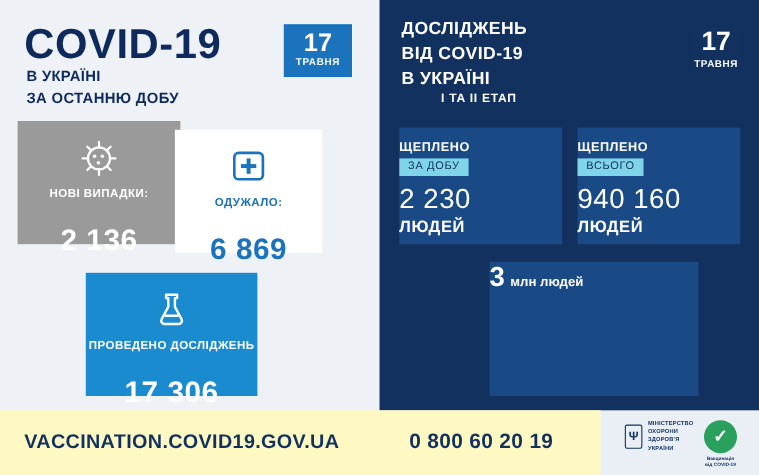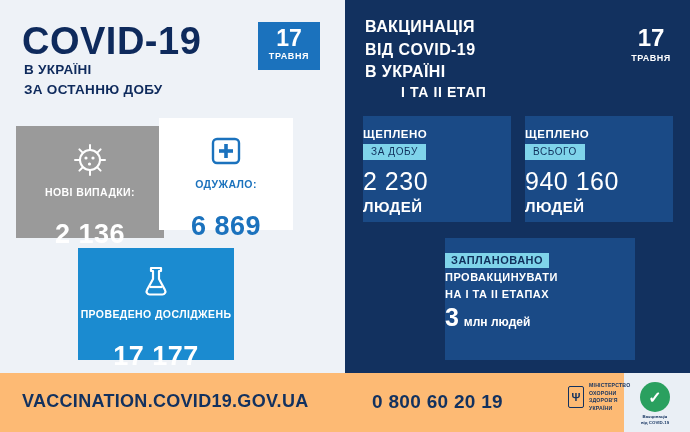--- a/index.html
+++ b/index.html
@@ -51,21 +51,21 @@
   .datebox-left .d-num { font-size: 23px; font-weight: bold; line-height: 1.1; }
   .datebox-left .d-mon { font-size: 9px; font-weight: bold; letter-spacing: 0.6px; }
 
   
   .card {
     position: absolute;
     text-align: center;
     color: #fff;
   }
   .card-grey {
-    left: 16px; top: 126px;
+    left: 16px; top: 110px;
     width: 148px; height: 112px;
     background: #9a9a9a;
   }
   .card-white {
     left: 159px; top: 118px;
     width: 134px; height: 112px;
     background: #ffffff;
     color: #1b72bd;
   }
   .card-blue {
@@ -107,21 +107,21 @@
     font-size: 16px;
     font-weight: bold;
     line-height: 1.42;
     letter-spacing: 0.4px;
   }
   .r-title .lt { font-weight: bold; }
   .r-stage {
     position: absolute;
     left: 20px; top: 84px;
     color: #fff;
-    font-size: 14px;
+    font-size: 11px;
     font-weight: bold;
     letter-spacing: 0.6px;
     padding-left: 36px;
   }
   .datebox-right {
     position: absolute;
     left: 282px; top: 24px;
     width: 48px; height: 46px;
     background: #12315f;
     color: #fff;
@@ -183,22 +183,22 @@
   .rc-planned-value {
     font-weight: bold;
   }
   .rc-planned-value .big { font-size: 25px; letter-spacing: 0.5px; }
   .rc-planned-value .small { font-size: 12px; }
 
   
   .footer {
     position: absolute;
     left: 0; top: 373px;
-    width: 624px; height: 59px;
-    background: #fdba74;
+    width: 546px; height: 59px;
+    background: #fef9c3;
   }
   .f-site {
     position: absolute;
     left: 22px; top: 18px;
     color: #12315f;
     font-size: 18px;
     font-weight: bold;
     letter-spacing: 0.3px;
   }
   .f-phone {
@@ -295,27 +295,27 @@
     </div>
 
     <div class="card card-blue">
       <div class="card-icon">
         <svg width="40" height="40" viewBox="0 0 40 40" aria-hidden="true">
           <path d="M15 7 h10 v3 h-2 v8 l6 11 a3 3 0 0 1 -2.6 4.5 h-12.8 A3 3 0 0 1 11 29 l6 -11 v-8 h-2 z" fill="none" stroke="#ffffff" stroke-width="2.2" stroke-linejoin="round"></path>
           <path d="M13.6 26 h12.8" stroke="#ffffff" stroke-width="2.2"></path>
         </svg>
       </div>
       <div class="card-label">ПРОВЕДЕНО ДОСЛІДЖЕНЬ</div>
-      <div class="card-value">17 177</div>
+      <div class="card-value">17 306</div>
     </div>
   </div>
 
   <div class="right">
     <div class="r-title">
-      <div>ВАКЦИНАЦІЯ</div>
+      <div>ДОСЛІДЖЕНЬ</div>
       <div>
         <span>ВІД </span><span class="lt">COVID-19</span>
       </div>
       <div>В УКРАЇНІ</div>
     </div>
     <div class="r-stage">I ТА II ЕТАП</div>
 
     <div class="datebox-right">
       <div class="d-num">17</div>
       <div class="d-mon">ТРАВНЯ</div>
@@ -329,25 +329,20 @@
     </div>
 
     <div class="rcard rcard-b">
       <div class="rc-head">ЩЕПЛЕНО</div>
       <div class="pill">ВСЬОГО</div>
       <div class="rc-value">940 160</div>
       <div class="rc-unit">ЛЮДЕЙ</div>
     </div>
 
     <div class="rcard rcard-c">
-      <div class="rc-planned-head">
-        <div><span class="hl">ЗАПЛАНОВАНО</span></div>
-        <div>ПРОВАКЦИНУВАТИ</div>
-        <div>НА I ТА II ЕТАПАХ</div>
-      </div>
       <div class="rc-planned-value">
         <span class="big">3</span>
         <span class="small">млн людей</span>
       </div>
     </div>
   </div>
 
   <div class="footer">
     <div class="f-site">VACCINATION.COVID19.GOV.UA</div>
     <div class="f-phone">0 800 60 20 19</div>

